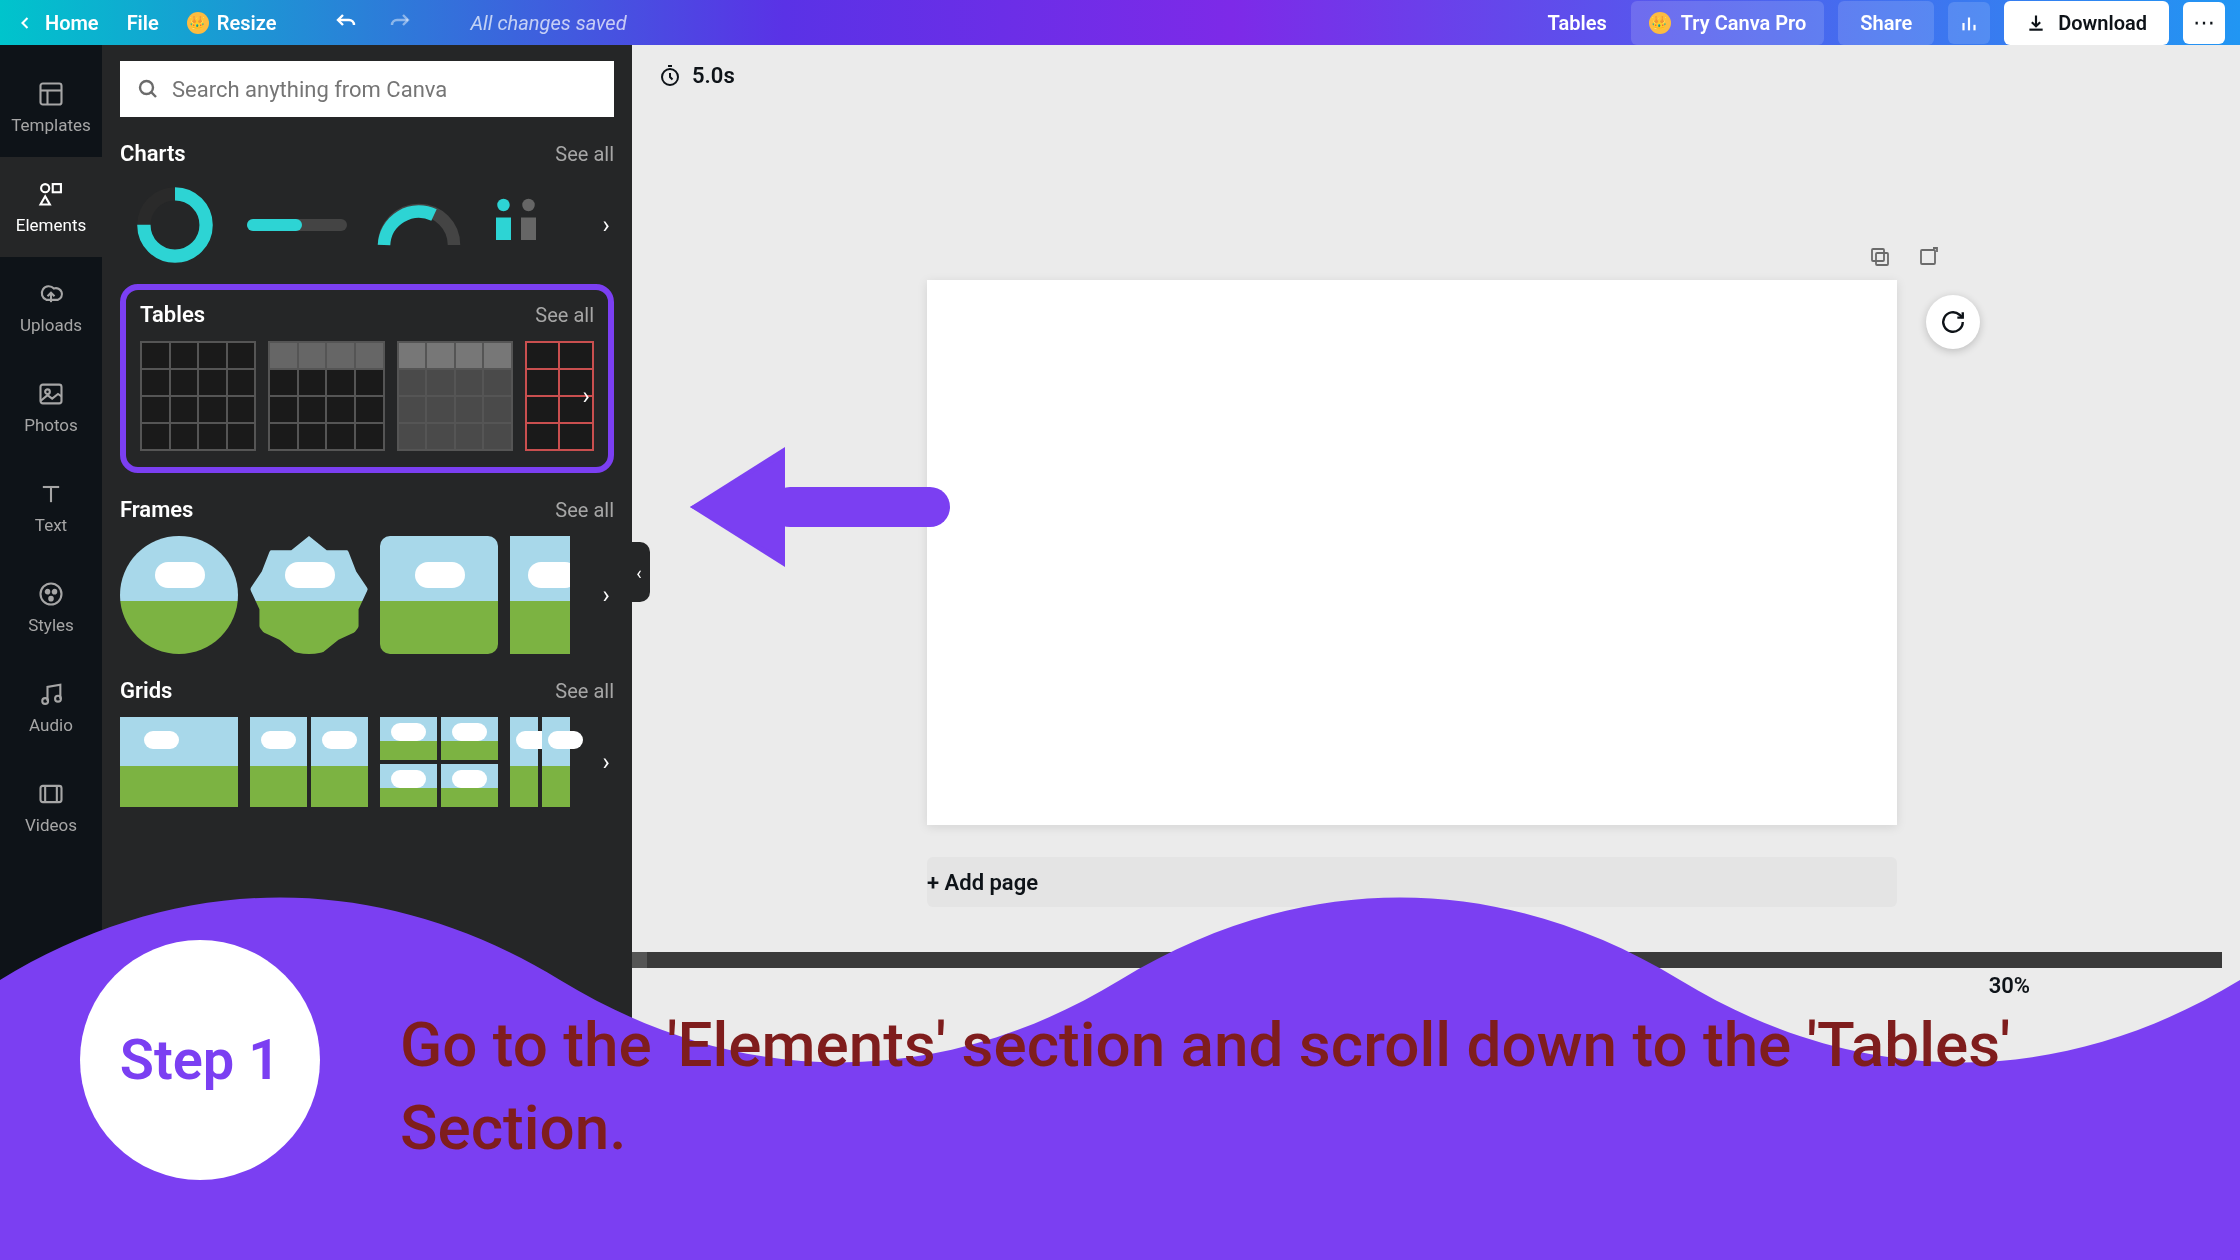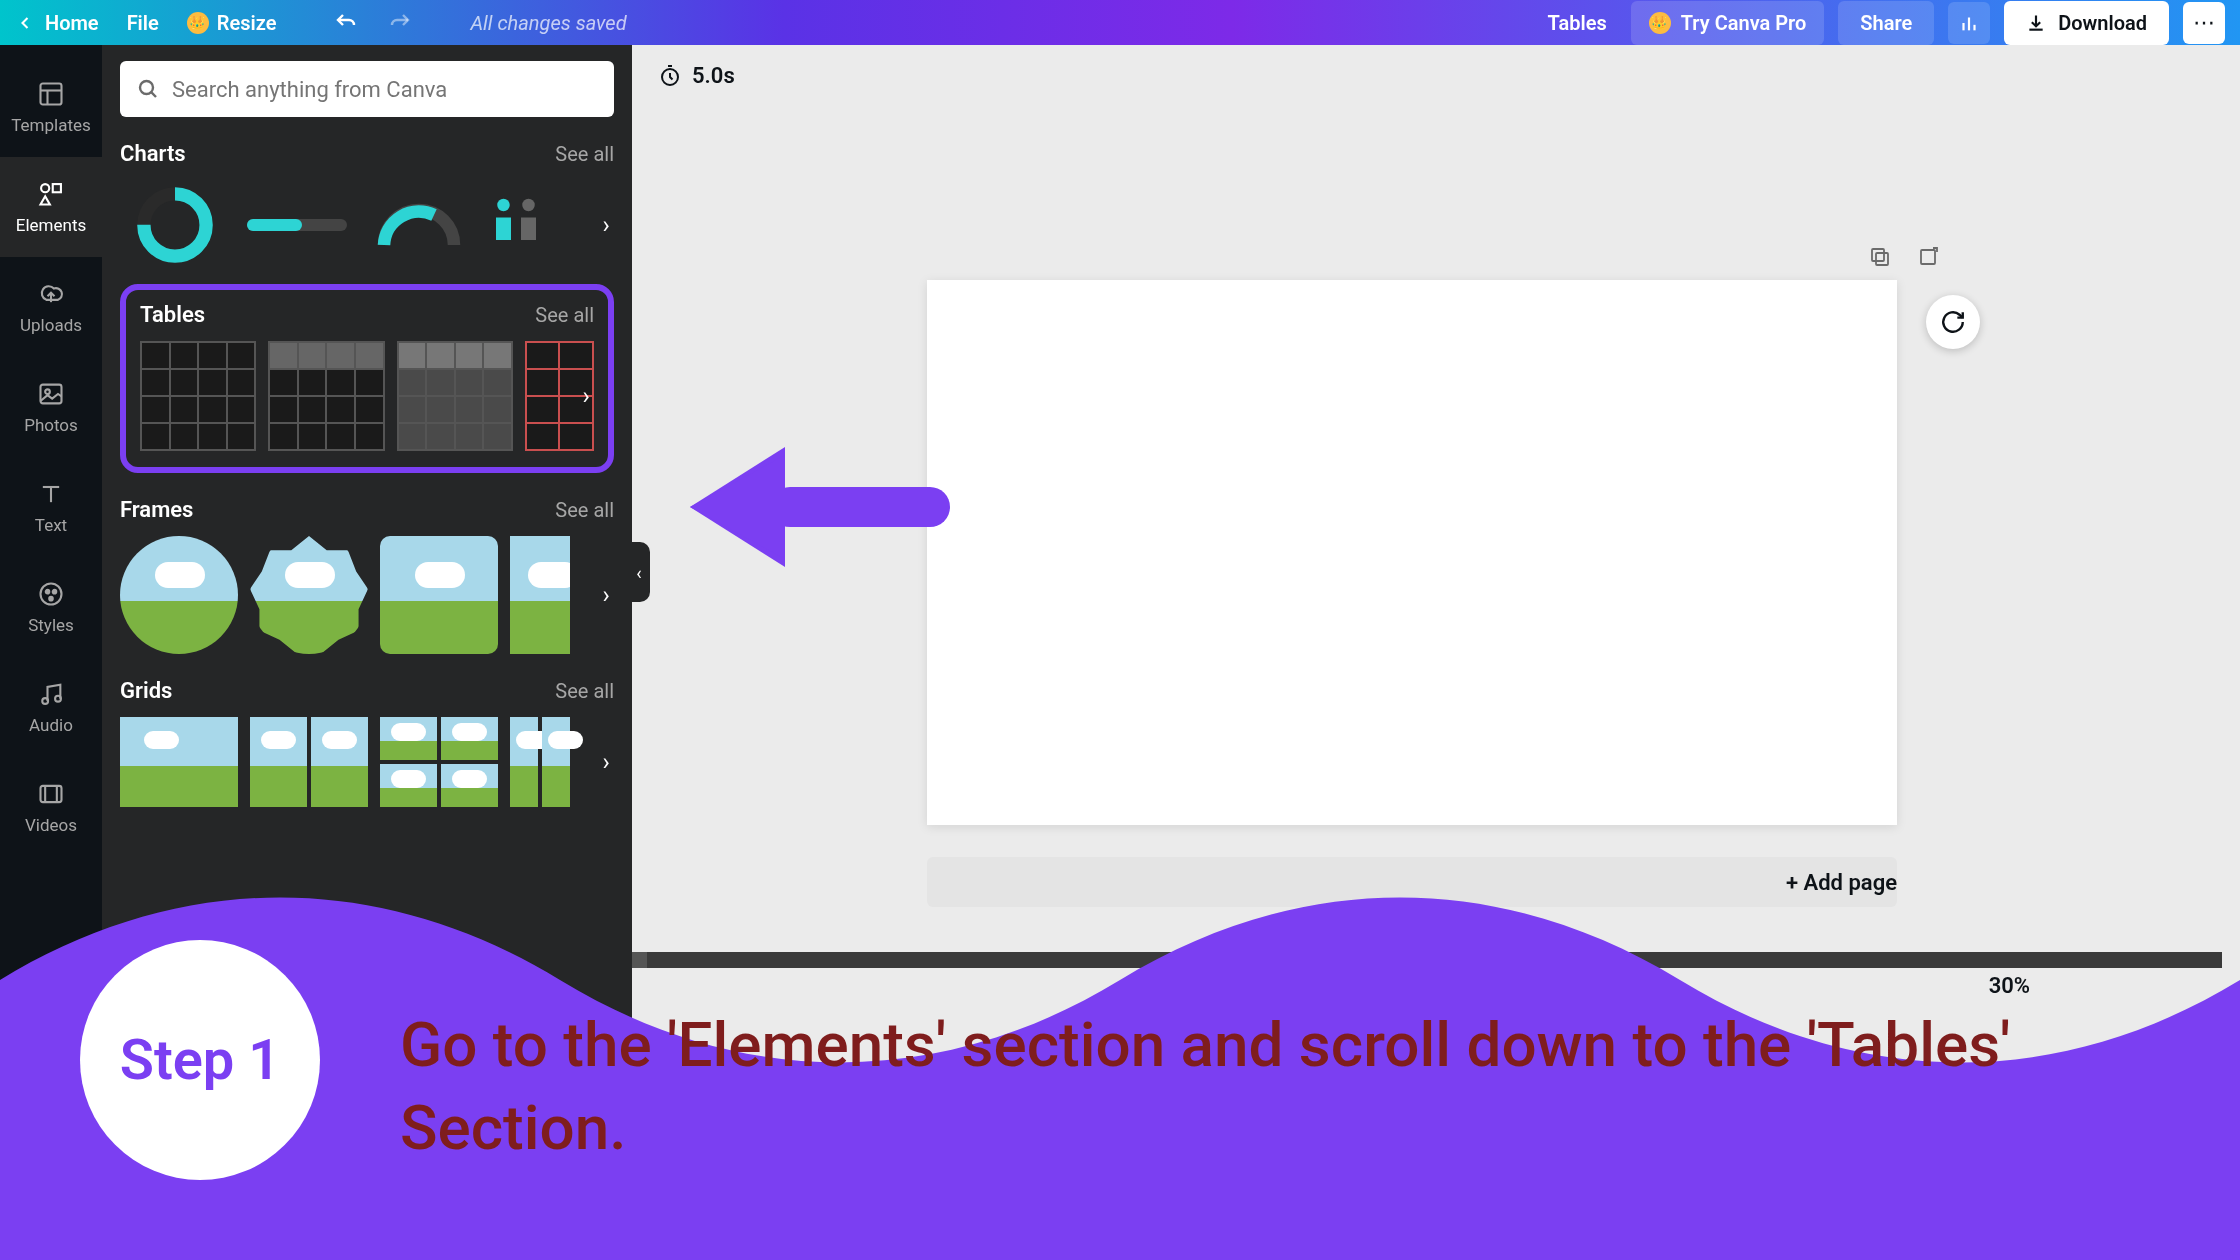--- a/index.html
+++ b/index.html
@@ -26,21 +26,21 @@
 .main { display: flex; height: calc(100% - 45px); }
 
 
 .iconbar { width: 102px; background: #0e1318; display: flex; flex-direction: column; align-items: center; padding-top: 12px; }
 .iconbar-item { width: 100%; height: 100px; display: flex; flex-direction: column; align-items: center; justify-content: center; gap: 6px; color: #a6a6a6; font-size: 17px; cursor: pointer; }
 .iconbar-item.active { background: #252627; color: #fff; }
 .iconbar-item .ic { width: 30px; height: 30px; display: flex; align-items: center; justify-content: center; }
 
 
 .panel { width: 530px; background: #252627; padding: 16px 18px; overflow: hidden; position: relative; }
-.search-box { background: #fff; border-radius: 6px; height: 56px; display: flex; align-items: center; padding: 0 16px; gap: 12px; }
+.search-box { background: #fff; border-radius: 0; height: 56px; display: flex; align-items: center; padding: 0 16px; gap: 12px; }
 .search-box input { border: none; outline: none; font-size: 22px; flex: 1; background: transparent; }
 .section-hdr { display: flex; justify-content: space-between; align-items: center; margin-top: 24px; margin-bottom: 14px; }
 .section-hdr .title { color: #fff; font-size: 22px; font-weight: 600; }
 .section-hdr .seeall { color: #a6a6a6; font-size: 20px; cursor: pointer; }
 .row { display: flex; gap: 12px; align-items: center; position: relative; }
 .row-arrow { position: absolute; right: -6px; top: 50%; transform: translateY(-50%); width: 28px; height: 28px; color: #fff; cursor: pointer; display: flex; align-items: center; justify-content: center; font-size: 24px; }
 
 
 .chart-thumb { width: 110px; height: 90px; display: flex; align-items: center; justify-content: center; }
 
@@ -71,21 +71,21 @@
 .g2 { grid-template-columns: 1fr 1fr; grid-template-rows: 1fr; }
 .g4 { grid-template-columns: 1fr 1fr; grid-template-rows: 1fr 1fr; }
 .grid-thumb > div { background: linear-gradient(#a8d8ea 55%, #7cb342 55%); position: relative; }
 .grid-thumb > div::after { content: ""; position: absolute; top: 15%; left: 20%; width: 35px; height: 18px; background: #fff; border-radius: 10px; }
 
 
 .canvas-area { flex: 1; background: #ebebeb; position: relative; }
 .timer { position: absolute; top: 18px; left: 26px; display: flex; align-items: center; gap: 10px; font-size: 22px; font-weight: 600; color: #0e1318; }
 .page-icons { position: absolute; top: 200px; right: 300px; display: flex; gap: 24px; color: #6b6b6b; }
 .canvas-page { position: absolute; top: 235px; left: 295px; width: 970px; height: 545px; background: #fff; box-shadow: 0 2px 10px rgba(0,0,0,0.1); }
-.add-page { position: absolute; top: 812px; left: 295px; width: 970px; height: 50px; background: #e4e4e4; display: flex; align-items: center; justify-content: flex-end; font-size: 22px; font-weight: 600; color: #0e1318; border-radius: 6px; cursor: pointer; }
+.add-page { position: absolute; top: 812px; left: 295px; width: 970px; height: 50px; background: #e4e4e4; display: flex; align-items: center; justify-content: flex-start; font-size: 22px; font-weight: 600; color: #0e1318; border-radius: 6px; cursor: pointer; }
 .refresh { position: absolute; top: 250px; right: 260px; width: 54px; height: 54px; background: #fff; border-radius: 50%; box-shadow: 0 2px 8px rgba(0,0,0,0.2); display: flex; align-items: center; justify-content: center; font-size: 26px; cursor: pointer; }
 .zoom { position: absolute; bottom: 262px; right: 210px; font-size: 22px; font-weight: 600; color: #0e1318; }
 .hscroll { position: absolute; bottom: 292px; left: 0; right: 18px; height: 16px; background: #3a3a3a; }
 .hscroll::after { content: ""; position: absolute; left: 0; width: 15px; height: 100%; background: #555; }
 
 
 .collapse-handle { position: absolute; left: 628px; top: 542px; width: 22px; height: 60px; background: #252627; border-radius: 0 10px 10px 0; display: flex; align-items: center; justify-content: center; color: #fff; font-size: 18px; cursor: pointer; z-index: 5; }
 
 
 .anno-arrow { position: absolute; left: 690px; top: 435px; z-index: 10; }

